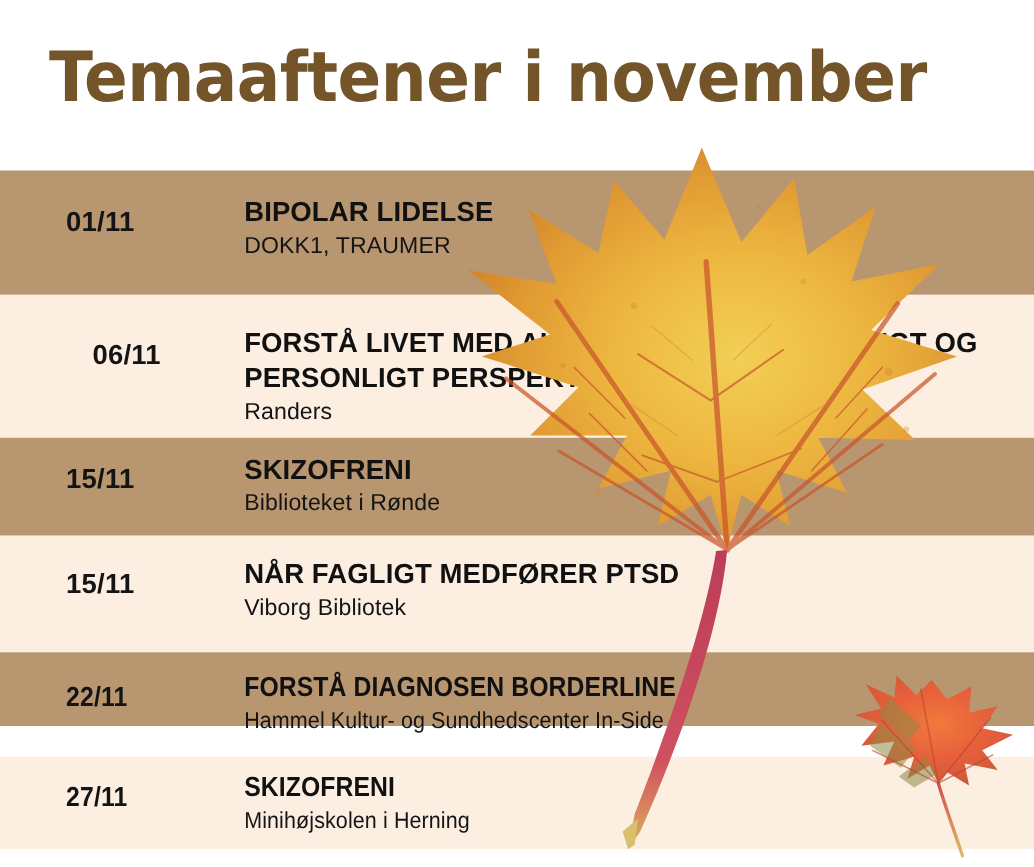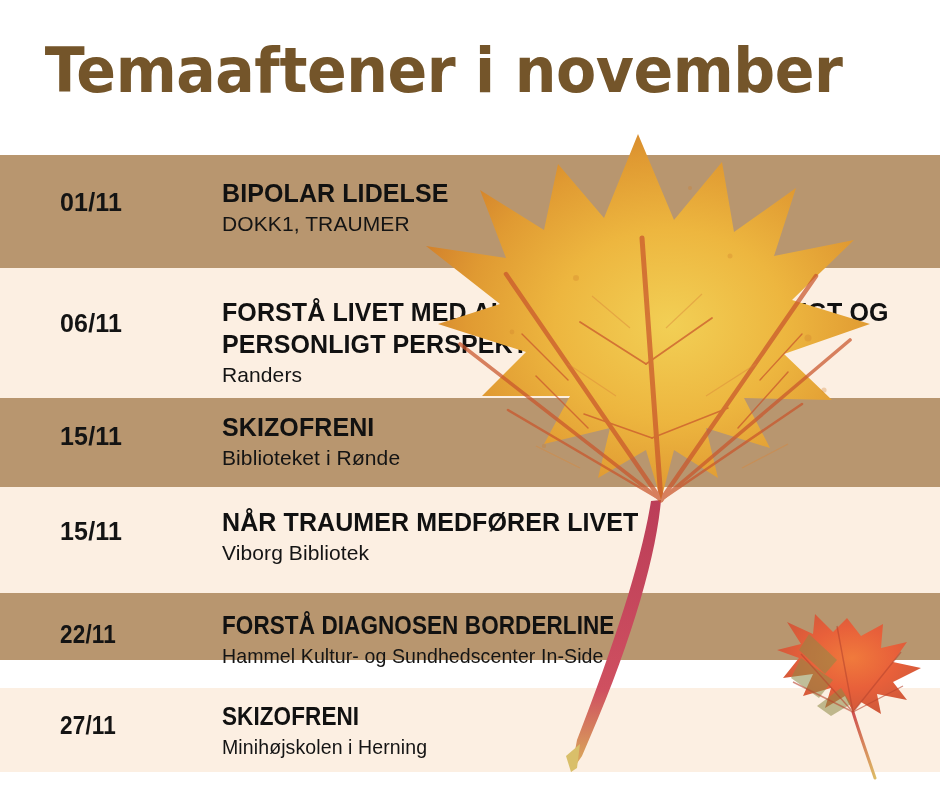--- a/index.html
+++ b/index.html
@@ -88,21 +88,21 @@
     transform:scaleX(0.93);
     transform-origin:left center;
   }
 
   
   #row-0{top:15px;height:113px;}
   #row-0 .row-date{top:33px;}
   #row-0 .row-body{top:22px;}
 
   #row-1{top:128px;height:130px;}
-  #row-1 .row-date{top:41px;}
+  #row-1 .row-date{top:41px;margin-left:24px;}
   #row-1 .row-body{top:28px;}
 
   #row-2{top:258px;height:89px;}
   #row-2 .row-date{top:24px;}
   #row-2 .row-body{top:13px;}
 
   #row-3{top:347px;height:106px;}
   #row-3 .row-date{top:30px;}
   #row-3 .row-body{top:19px;}
 
@@ -159,21 +159,21 @@
       <span class="row-date">15/11</span>
       <div class="row-body">
         <p class="row-title">SKIZOFRENI</p>
         <p class="row-venue">Biblioteket i Rønde</p>
       </div>
     </div>
 
     <div class="row band-light" id="row-3">
       <span class="row-date">15/11</span>
       <div class="row-body">
-        <p class="row-title">NÅR TRAUMER MEDFØRER LIVET</p>
+        <p class="row-title">NÅR FAGLIGT MEDFØRER PTSD</p>
         <p class="row-venue">Viborg Bibliotek</p>
       </div>
     </div>
 
     <div class="row band-dark compact" id="row-4">
       <span class="row-date">22/11</span>
       <div class="row-body">
         <p class="row-title">FORSTÅ DIAGNOSEN BORDERLINE</p>
         <p class="row-venue">Hammel Kultur- og Sundhedscenter In-Side</p>
       </div>

